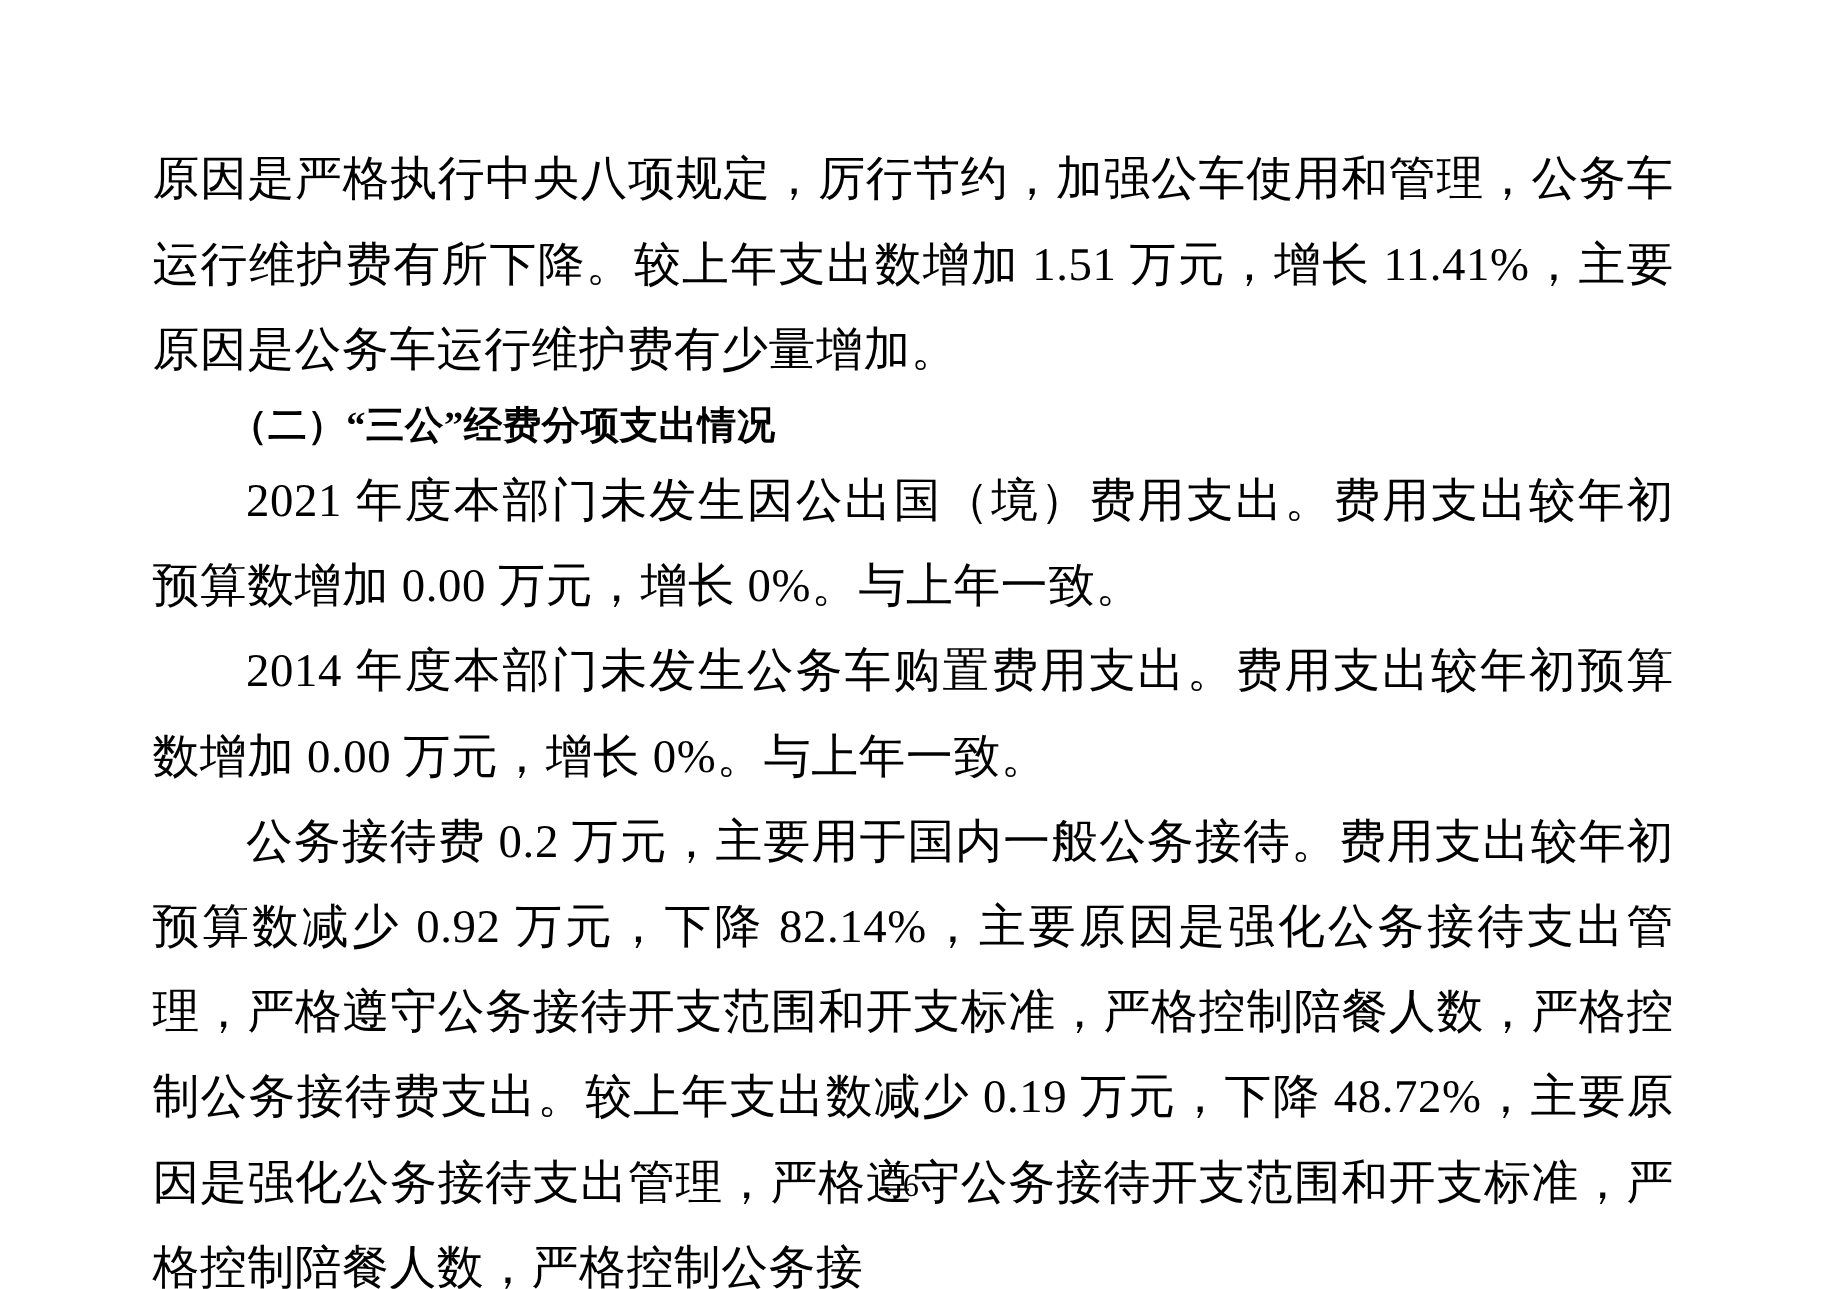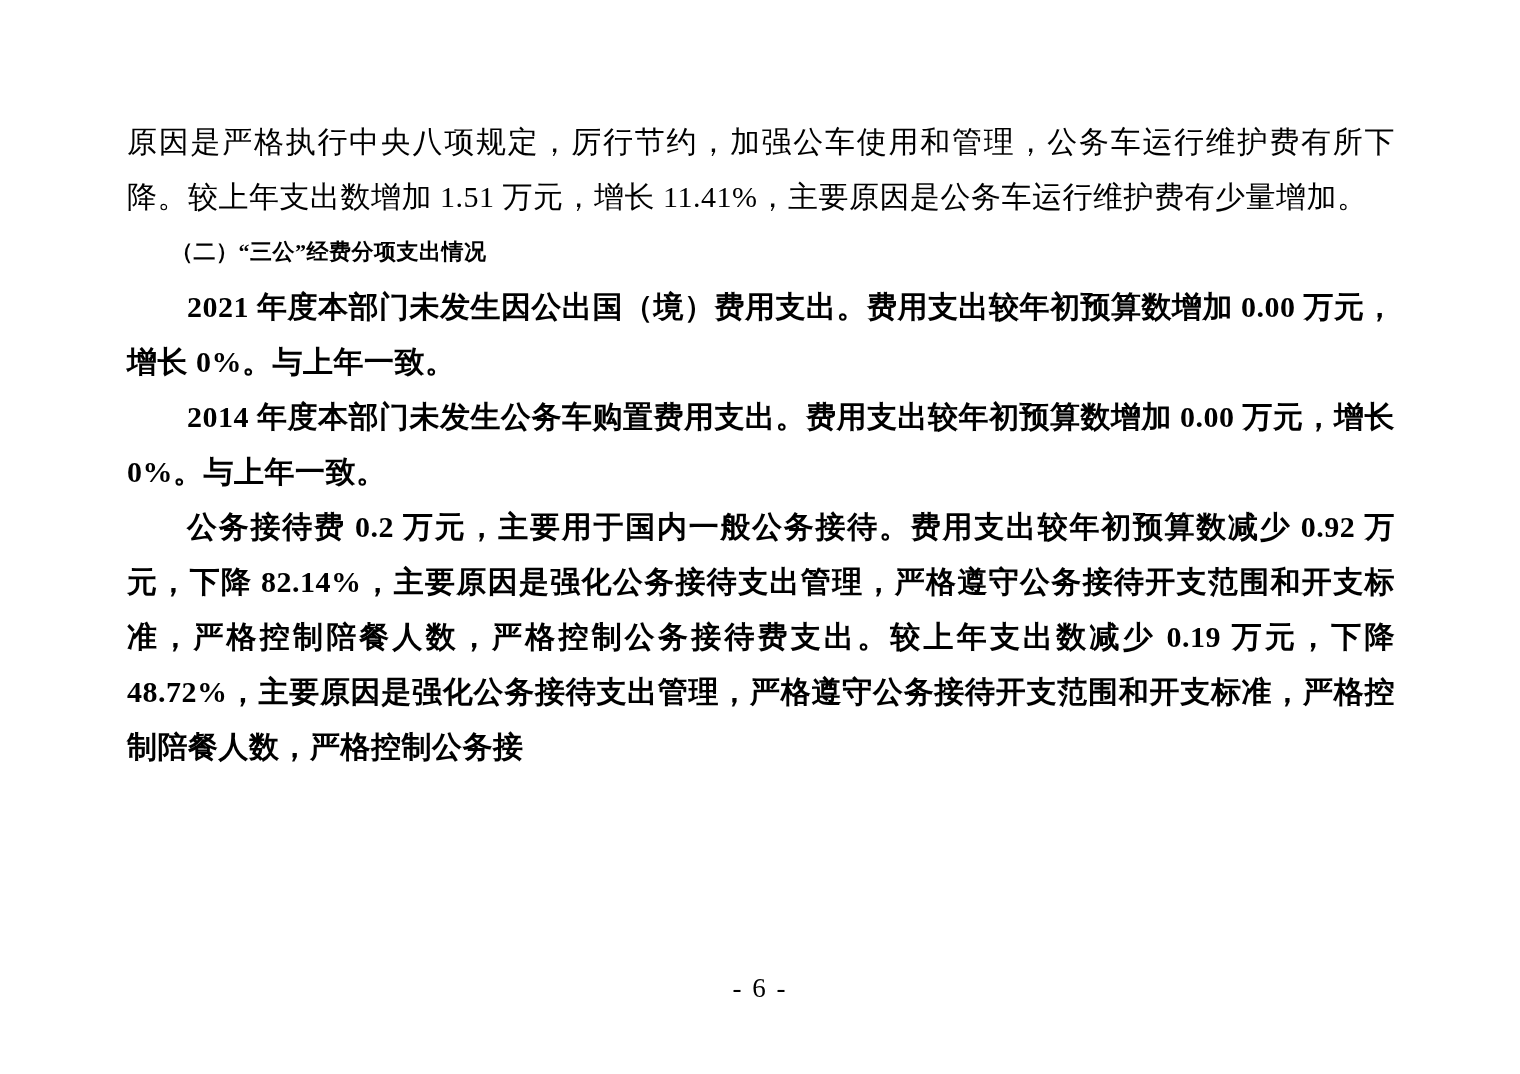--- a/index.html
+++ b/index.html
@@ -20,33 +20,32 @@
     top: 0;
     left: 0;
     width: 1520px;
     height: 1074px;
     box-sizing: border-box;
     padding: 114px 125px 0 127px;
     background: #ffffff;
   }
   .para {
     margin: 0;
-    font-size: 30px;
-    line-height: 55px;
+    font-size: 39px;
+    line-height: 71px;
     text-align: justify;
     text-justify: inter-ideograph;
     letter-spacing: 0.5px;
   }
   .para.indent {
     text-indent: 2em;
-    font-weight: bold;
   }
   .heading {
     margin: 0;
-    font-size: 22px;
+    font-size: 32px;
     line-height: 55px;
     font-weight: bold;
     text-indent: 2em;
     letter-spacing: 0.5px;
   }
   .footer {
     position: absolute;
     top: 972px;
     left: 0;
     width: 1520px;

